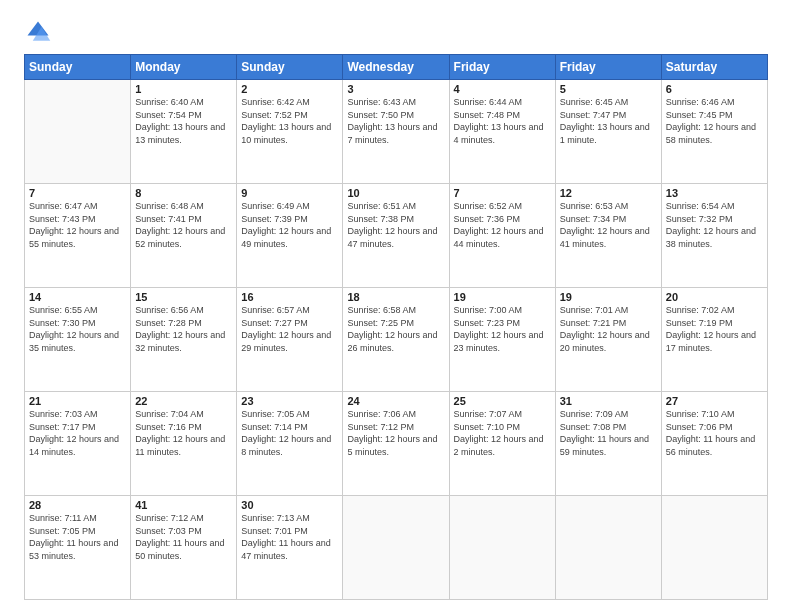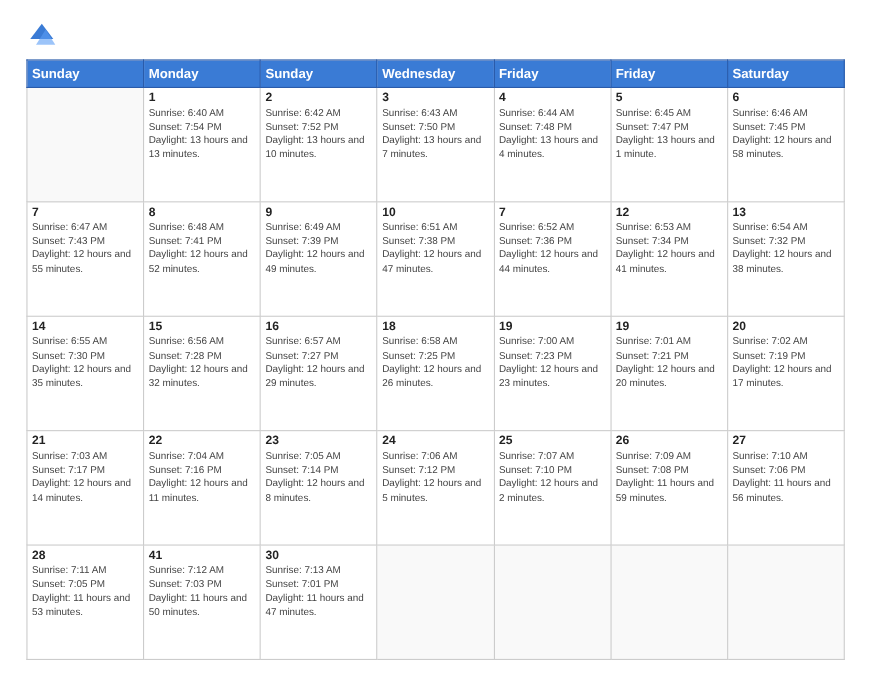--- a/index.html
+++ b/index.html
@@ -236,21 +236,21 @@
           </td>
           <td>
             <span class="day-number">24</span>
             <div class="day-info">Sunrise: 7:06 AM<br>Sunset: 7:12 PM<br>Daylight: 12 hours and 5 minutes.</div>
           </td>
           <td>
             <span class="day-number">25</span>
             <div class="day-info">Sunrise: 7:07 AM<br>Sunset: 7:10 PM<br>Daylight: 12 hours and 2 minutes.</div>
           </td>
           <td>
-            <span class="day-number">26</span>
+            <span class="day-number">31</span>
             <div class="day-info">Sunrise: 7:09 AM<br>Sunset: 7:08 PM<br>Daylight: 11 hours and 59 minutes.</div>
           </td>
           <td>
             <span class="day-number">27</span>
             <div class="day-info">Sunrise: 7:10 AM<br>Sunset: 7:06 PM<br>Daylight: 11 hours and 56 minutes.</div>
           </td>
         </tr>
         <tr>
           <td>
             <span class="day-number">28</span>

